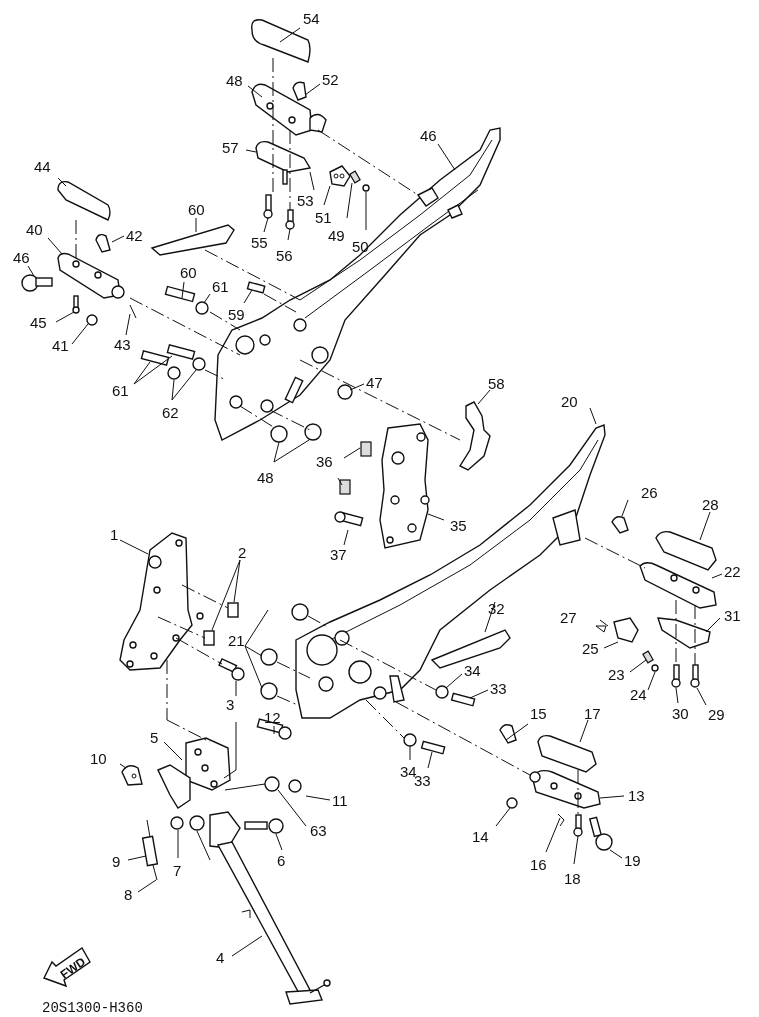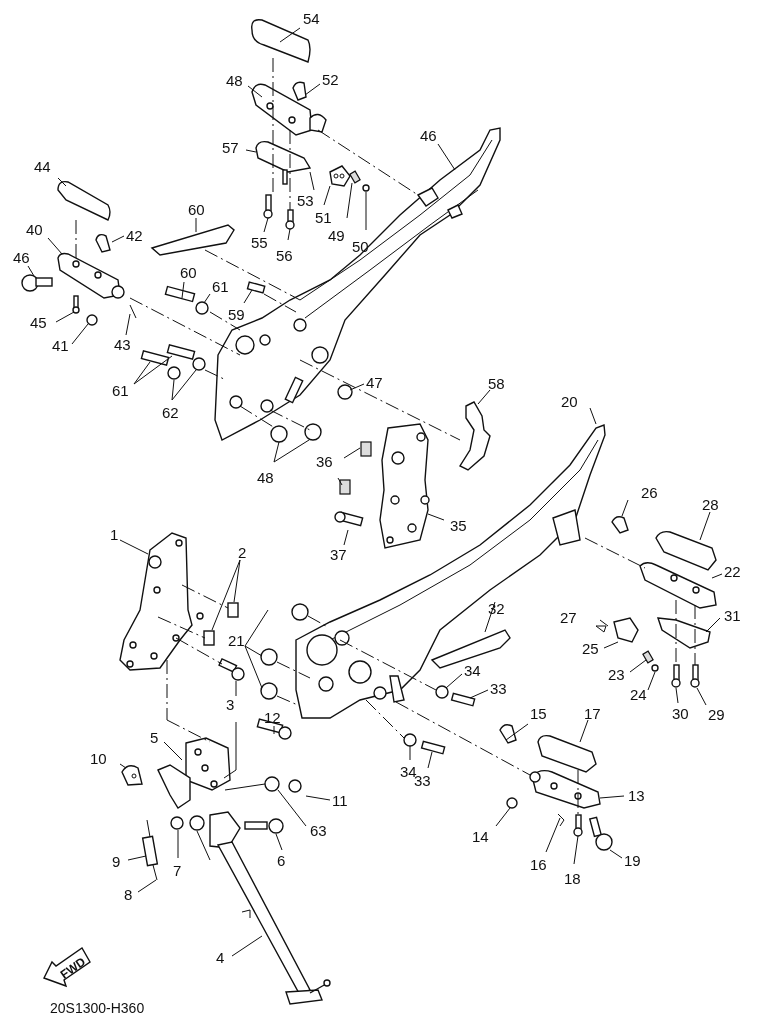--- a/index.html
+++ b/index.html
@@ -5,21 +5,21 @@
   html, body { margin: 0; padding: 0; background: #ffffff; }
   body { width: 759px; height: 1017px; position: relative; overflow: hidden; font-family: "Liberation Sans", sans-serif; }
   #diagram { position: absolute; left: 0; top: 0; width: 759px; height: 1017px; }
   .ln { stroke: #111; stroke-width: 1.4; fill: none; }
   .thin { stroke: #111; stroke-width: 1; fill: none; }
   .dash { stroke: #111; stroke-width: 1; fill: none; stroke-dasharray: 14 4 2 4; }
   .part { stroke: #111; stroke-width: 1.4; fill: #fff; }
   .shade { stroke: #111; stroke-width: 1.2; fill: #ddd; }
   .callout-num { font-family: "Liberation Sans", sans-serif; font-size: 15px; fill: #111; }
   .leader { stroke: #111; stroke-width: 1; fill: none; }
-  #diagram-code { position: absolute; left: 50px; top: 1016px; transform: translateY(-100%); font-size: 14px; color: #111; white-space: nowrap; }
+  #diagram-code { position: absolute; left: 42px; top: 1016px; transform: translateY(-100%); font-size: 14px; color: #111; white-space: nowrap; font-family: Liberation Mono, monospace; }
   #fwd-label { font-family: "Liberation Sans", sans-serif; font-weight: bold; font-size: 12px; fill: #111; }
 </style>
 </head>
 <body>
 
 <svg id="diagram" viewBox="0 0 759 1017" xmlns="http://www.w3.org/2000/svg">
 
   <g>
     <path class="part" d="M218 355 L232 330 L262 318 L290 300 L330 280 L360 255 L400 215 L440 180 L480 150 L490 130 L500 128 L500 140 L480 185 L450 215 L420 235 L385 275 L345 320 L330 360 L300 395 L260 420 L222 440 L215 420 Z"></path>
     <path class="thin" d="M300 300 L360 260 L420 215 L470 175 L492 140"></path>

